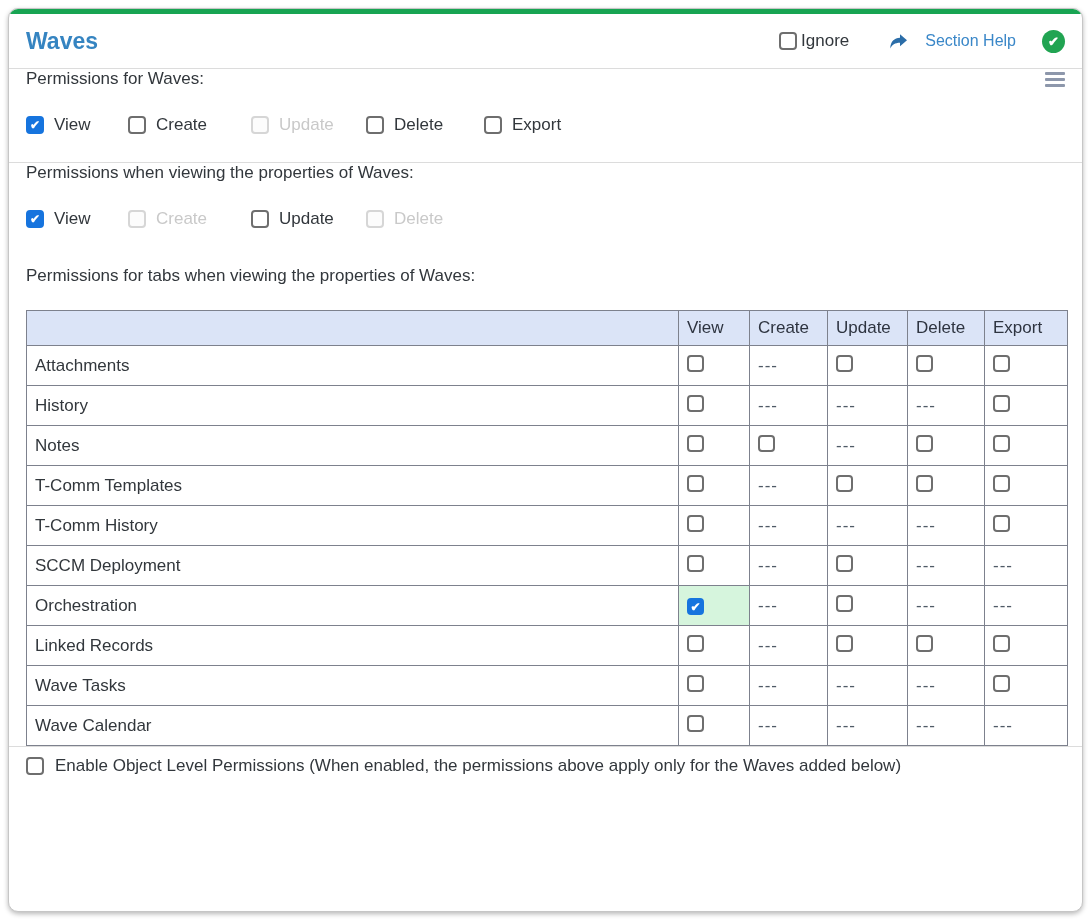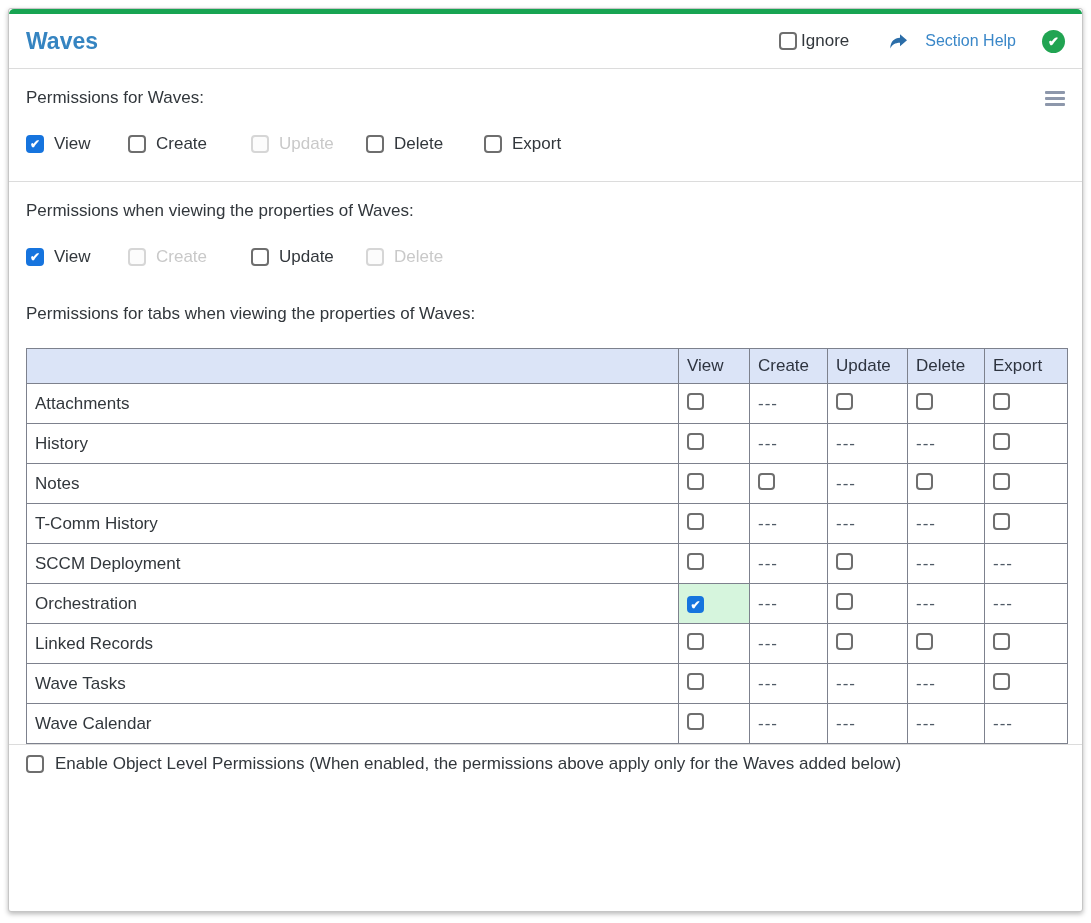--- a/index.html
+++ b/index.html
@@ -4,32 +4,32 @@
 <style>
   html,body{margin:0;padding:0}
   body{
     width:1091px;height:923px;position:relative;background:#ffffff;
     font-family:"Liberation Sans",sans-serif;color:#32373c;
     -webkit-font-smoothing:antialiased;
   }
   .card{
     position:absolute;left:8px;top:8px;width:1075px;height:904px;
     box-sizing:border-box;background:#fff;border:1px solid #c6c6c6;
-    border-radius:3px;box-shadow:0 2px 5px rgba(0,0,0,.28);overflow:hidden;
+    border-radius:10px;box-shadow:0 2px 5px rgba(0,0,0,.28);overflow:hidden;
   }
   .accent{height:5px;background:var(--accent-green,#18a452);border-radius:5px 5px 0 0}
   .card-header{display:flex;align-items:center;justify-content:space-between;height:54px;padding:0 17px}
   .title{font-size:23px;font-weight:700;color:var(--title-blue,#3584c1)}
   .header-right{display:flex;align-items:center}
   .ignore{display:flex;align-items:center;gap:4px;font-size:17px;cursor:pointer}
   .help{display:flex;align-items:center;gap:17px;margin-left:40px;color:var(--link-blue,#3a87c8);font-size:16px;text-decoration:none;cursor:pointer}
   .status-circle{width:23px;height:23px;border-radius:50%;background:var(--status-green,#21a452);margin-left:26px;
     display:flex;align-items:center;justify-content:center;color:#fff;font-size:13px;font-weight:bold}
   hr.div{border:0;border-top:1px solid #dcdcdc;margin:0}
-  .section-label-row{display:flex;justify-content:space-between;align-items:center;padding:0 17px;margin-top:19px;font-size:17px}
+  .section-label-row{display:flex;justify-content:space-between;align-items:center;padding:0 17px;font-size:17px}
   .burger{width:20px;display:flex;flex-direction:column;gap:3px;cursor:pointer;padding:2px 0}
   .burger i{height:3px;background:#8d97ab;border-radius:1px;display:block}
   .cb-row{display:flex;padding:0 17px;margin-top:26px}
   .cb-item{display:flex;align-items:center;gap:10px;font-size:17px;cursor:pointer}
   .cb-row .cb-item:nth-child(1){width:102px}
   .cb-row .cb-item:nth-child(2){width:123px}
   .cb-row .cb-item:nth-child(3){width:115px}
   .cb-row .cb-item:nth-child(4){width:118px}
   .cb-item.is-disabled{cursor:default}
   .cb-item.is-disabled .cb-label{color:#c9c9c9}
@@ -171,20 +171,28 @@
         </tr>
         <tr>
           <td>Notes</td>
           <td><span class="cb"></span></td>
           <td><span class="cb"></span></td>
           <td class="dash">---</td>
           <td><span class="cb"></span></td>
           <td><span class="cb"></span></td>
         </tr>
         <tr>
+          <td>T-Comm Templates</td>
+          <td><span class="cb"></span></td>
+          <td class="dash">---</td>
+          <td><span class="cb"></span></td>
+          <td><span class="cb"></span></td>
+          <td><span class="cb"></span></td>
+        </tr>
+        <tr>
           <td>T-Comm History</td>
           <td><span class="cb"></span></td>
           <td class="dash">---</td>
           <td class="dash">---</td>
           <td class="dash">---</td>
           <td><span class="cb"></span></td>
         </tr>
         <tr>
           <td>SCCM Deployment</td>
           <td><span class="cb"></span></td>

